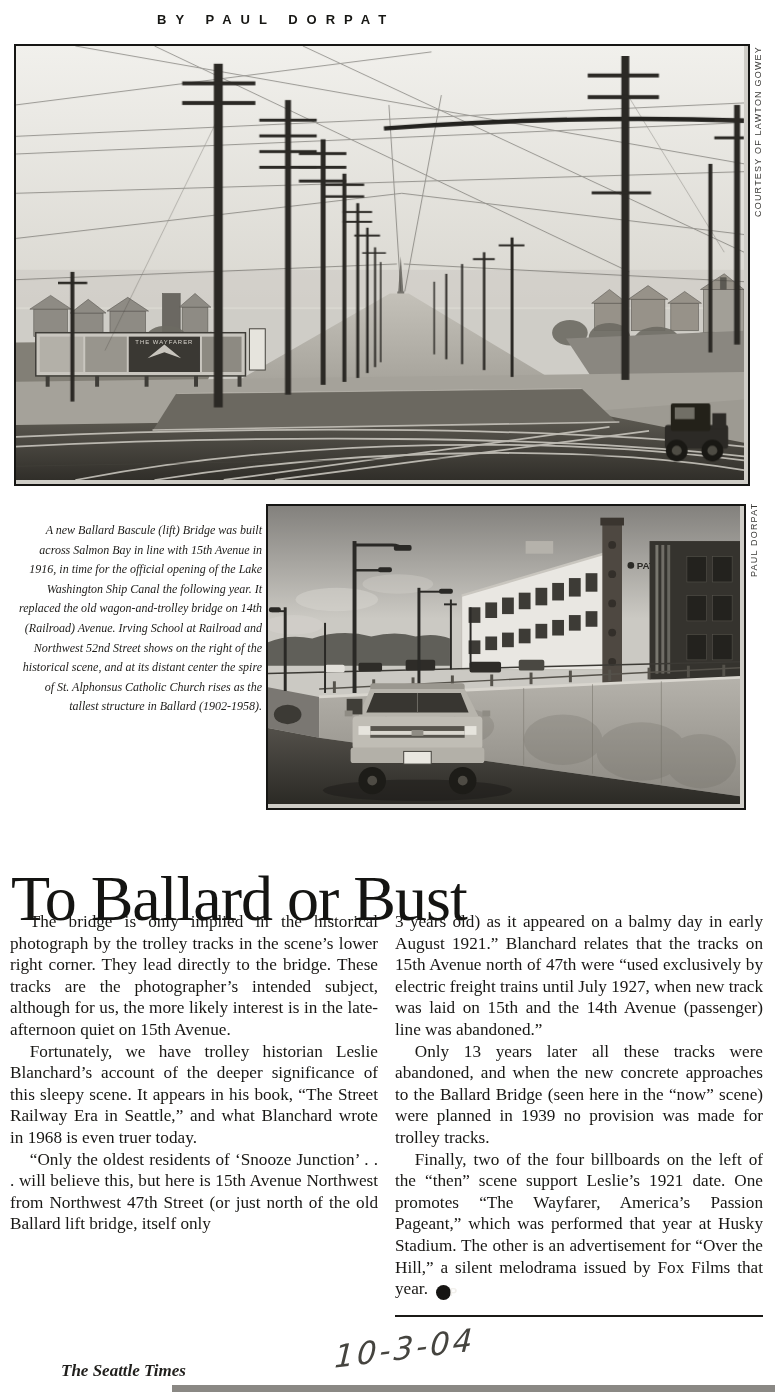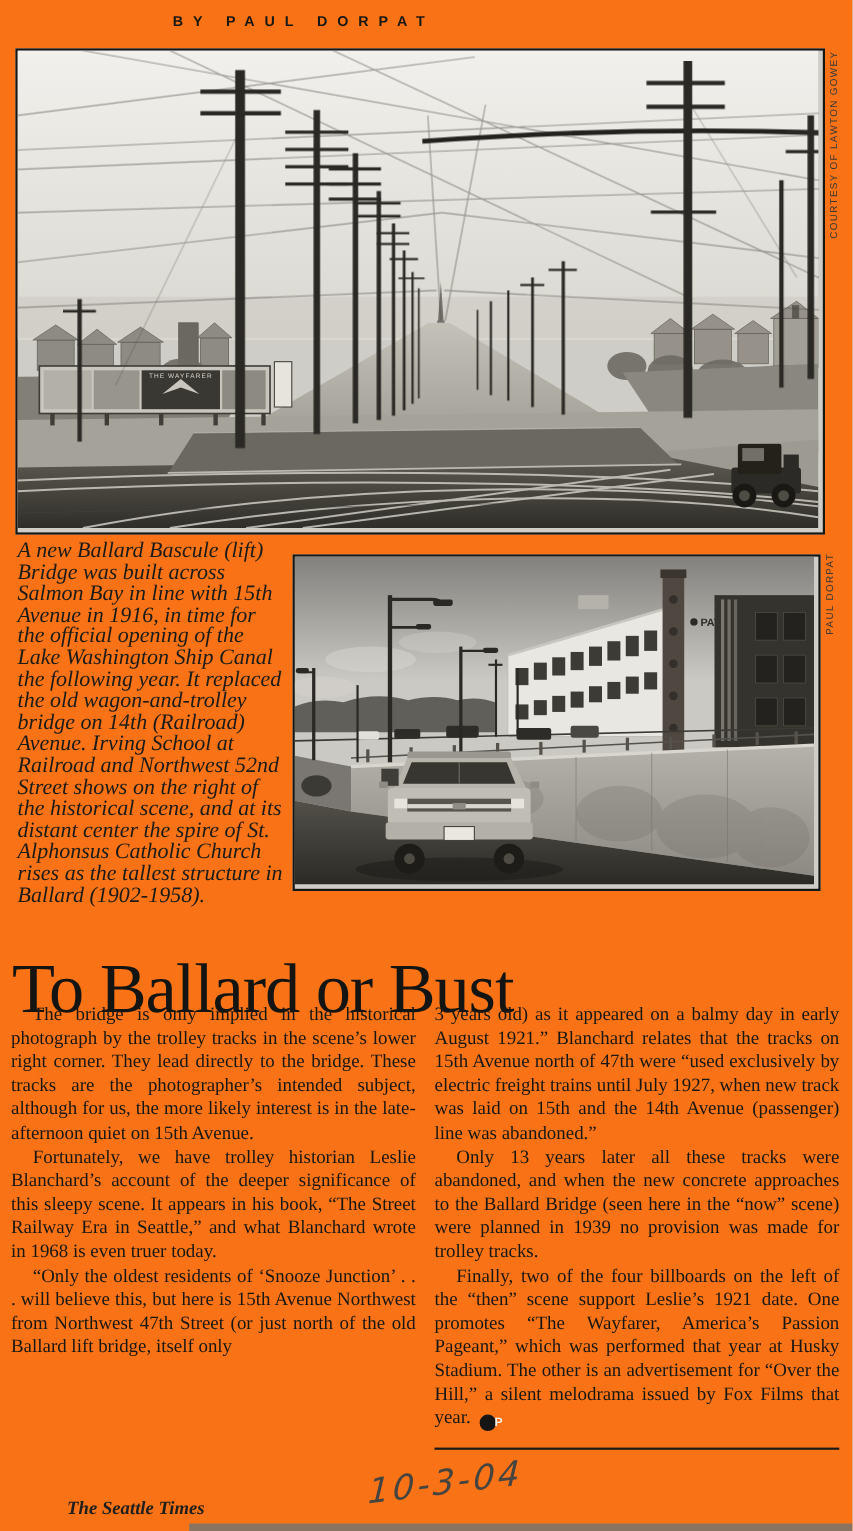--- a/index.html
+++ b/index.html
@@ -1,18 +1,18 @@
 <!DOCTYPE html>
 <html><head>
 <meta charset="utf-8">
 <style>
   html,body{margin:0;padding:0;background:#d8d6d2;}
   #page{
     position:relative;width:775px;height:1392px;margin:0 auto;
-    background:#f97316;overflow:hidden;
+    background:#ffffff;overflow:hidden;
     font-family:"Liberation Serif", serif;color:#1a1916;
   }
   
   .byline{
     position:absolute;left:157px;top:12px;
     font-family:"Liberation Sans", sans-serif;font-weight:bold;
     font-size:13px;letter-spacing:9px;color:#171714;
   }
   
   .photo{position:absolute;border:2px solid #161614;background:#cfcdc7;}
@@ -23,23 +23,23 @@
     position:absolute;
     writing-mode:vertical-rl;transform:rotate(180deg);
     font-family:"Liberation Sans", sans-serif;font-size:9px;
     letter-spacing:1.2px;color:#393835;white-space:nowrap;
     text-align:left;
   }
   #credit-historical{left:753px;top:45px;height:172px;}
   #credit-modern{left:749px;top:505px;height:72px;}
   
   .caption{
-    position:absolute;left:16px;top:491px;width:246px;
-    font-style:italic;font-size:20px;line-height:19.6px;
-    color:#1c1b18;font-weight:500;
+    position:absolute;left:16px;top:521px;width:246px;
+    font-style:italic;font-size:12px;line-height:19.6px;
+    text-align:right;color:#1c1b18;font-weight:500;
   }
   
   .headline{
     position:absolute;left:11px;top:824px;
     font-size:64px;line-height:1.05;letter-spacing:-1px;
     color:#141412;font-weight:400;white-space:nowrap;margin-top:41px;
   }
   
   .columns{
     position:absolute;left:10px;top:911px;width:754px;

